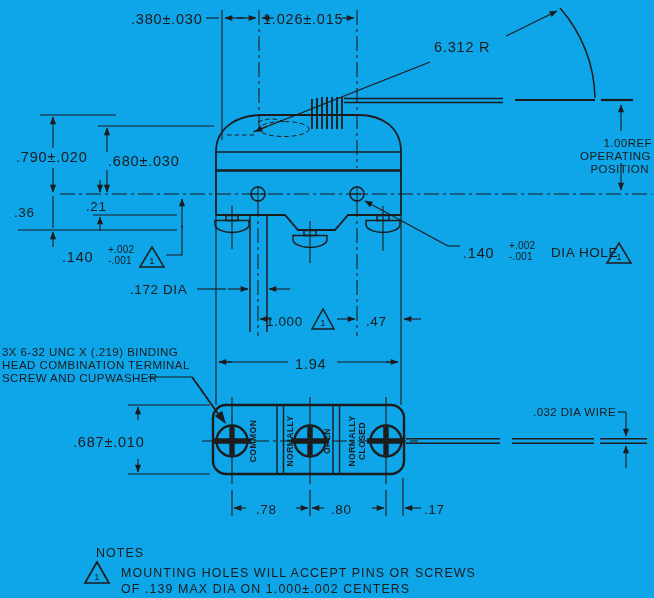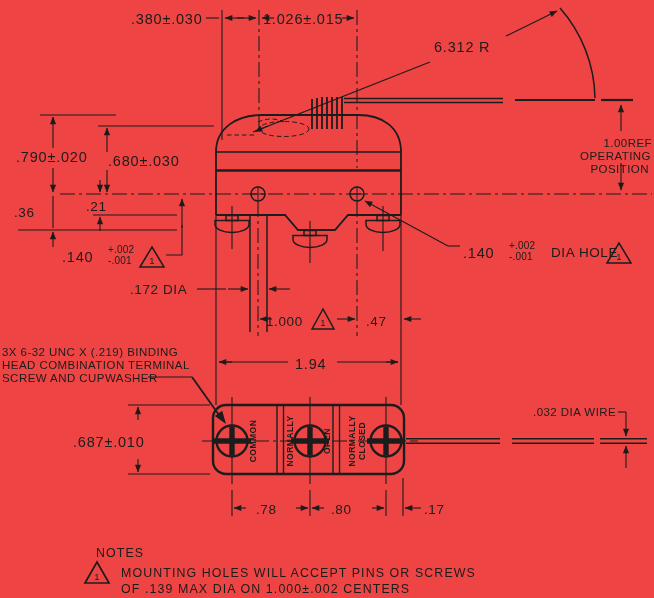--- a/index.html
+++ b/index.html
@@ -1,16 +1,16 @@
 <!DOCTYPE html>
 <html><head>
 <meta charset="utf-8">
 <style>
   html,body{margin:0;padding:0;background:#ffffff;}
-  .page{width:654px;height:598px;position:relative;background:#ef4444;overflow:hidden;}
+  .page{width:654px;height:598px;position:relative;background:#0ea5e9;overflow:hidden;}
   svg text{font-family:"Liberation Sans","DejaVu Sans",sans-serif;fill:#1c1c1c;}
   .dim{font-size:14.5px;letter-spacing:.8px;}
   .dimsm{font-size:13.5px;letter-spacing:.6px;}
   .tol{font-size:10px;letter-spacing:.2px;}
   .ann{font-size:11.5px;letter-spacing:.45px;}
   .note{font-size:12.4px;letter-spacing:1.1px;}
   .term{font-size:8.6px;font-weight:bold;letter-spacing:.4px;}
   .flag{font-size:9.5px;}
   .ln{stroke:#1c1c1c;fill:none;}
   .s1{stroke-width:1.1;}

